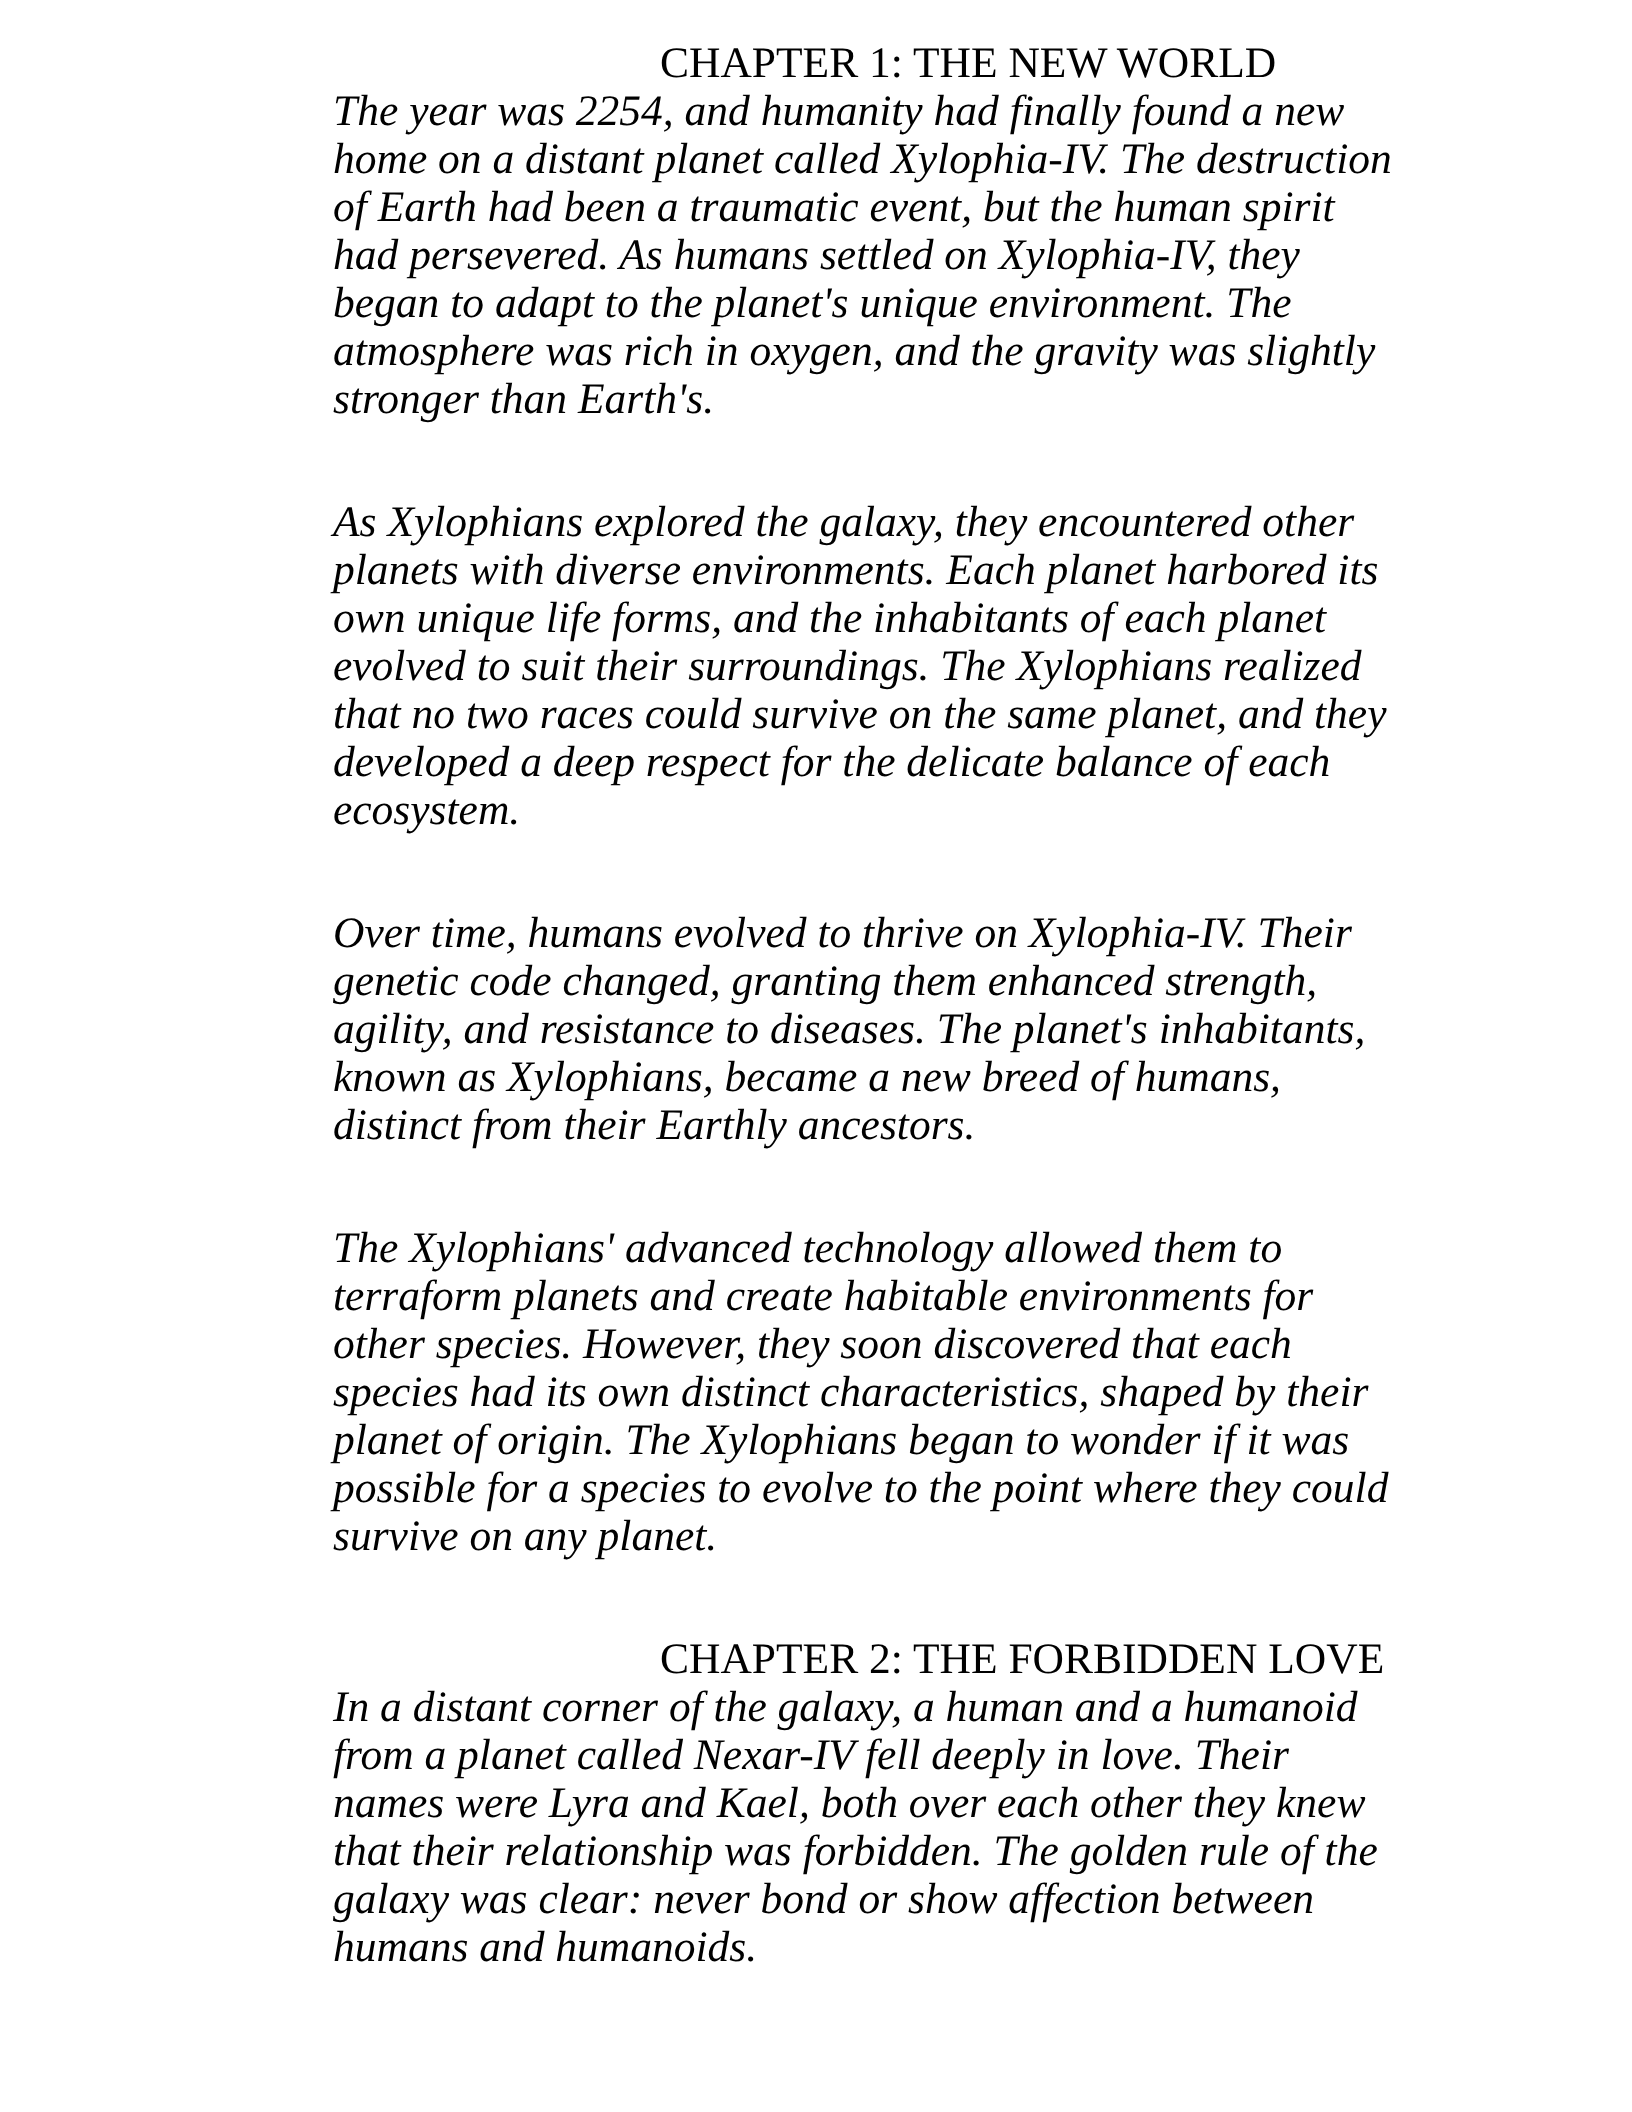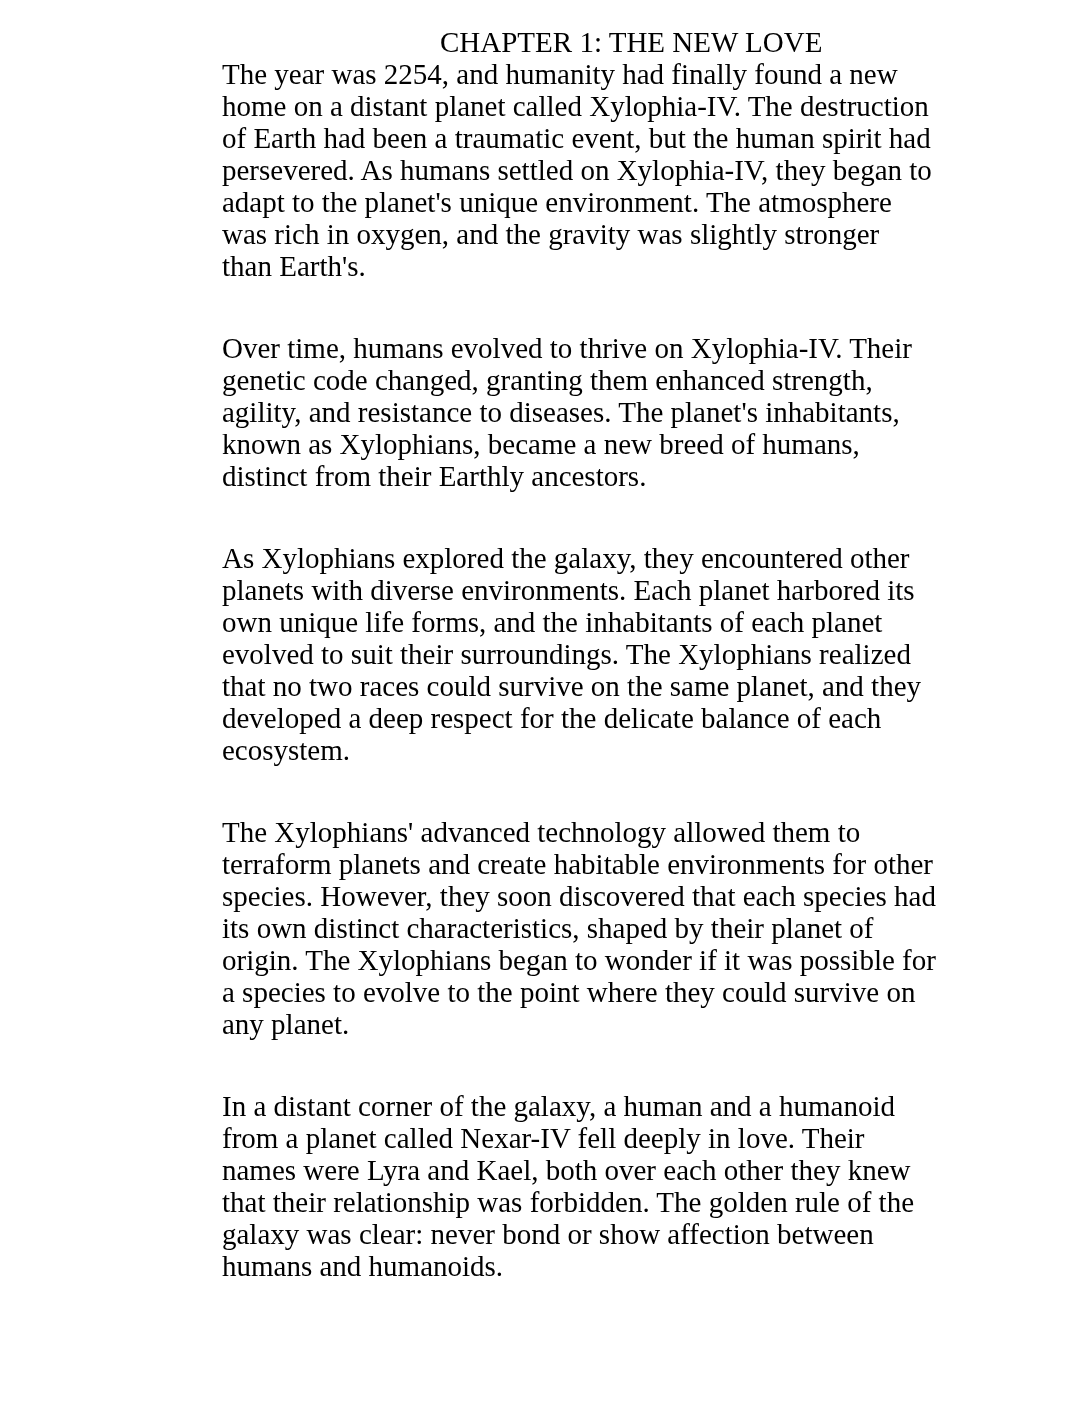--- a/index.html
+++ b/index.html
@@ -30,36 +30,38 @@
     font-weight: normal;
     margin: 0;
     padding-left: 218px;
     white-space: nowrap;
   }
   .chapter-heading.second {
     margin-top: 26px;
   }
   .doc p {
     margin: 0 0 50px 0;
+    font-style: italic;
   }
   .doc p:last-child {
     margin-bottom: 16px;
   }
 </style>
 </head>
 <body>
 
 <div class="doc">
 
-  <h1 class="chapter-heading">CHAPTER 1: THE NEW LOVE</h1>
+  <h1 class="chapter-heading">CHAPTER 1: THE NEW WORLD</h1>
 
   <p>The year was 2254, and humanity had finally found a new home on a distant planet called Xylophia-IV. The destruction of Earth had been a traumatic event, but the human spirit had persevered. As humans settled on Xylophia-IV, they began to adapt to the planet's unique environment. The atmosphere was rich in oxygen, and the gravity was slightly stronger than Earth's.</p>
 
+  <p>As Xylophians explored the galaxy, they encountered other planets with diverse environments. Each planet harbored its own unique life forms, and the inhabitants of each planet evolved to suit their surroundings. The Xylophians realized that no two races could survive on the same planet, and they developed a deep respect for the delicate balance of each ecosystem.</p>
+
   <p>Over time, humans evolved to thrive on Xylophia-IV. Their genetic code changed, granting them enhanced strength, agility, and resistance to diseases. The planet's inhabitants, known as Xylophians, became a new breed of humans, distinct from their Earthly ancestors.</p>
-
-  <p>As Xylophians explored the galaxy, they encountered other planets with diverse environments. Each planet harbored its own unique life forms, and the inhabitants of each planet evolved to suit their surroundings. The Xylophians realized that no two races could survive on the same planet, and they developed a deep respect for the delicate balance of each ecosystem.</p>
 
   <p>The Xylophians' advanced technology allowed them to terraform planets and create habitable environments for other species. However, they soon discovered that each species had its own distinct characteristics, shaped by their planet of origin. The Xylophians began to wonder if it was possible for a species to evolve to the point where they could survive on any planet.</p>
 
+  <h1 class="chapter-heading second">CHAPTER 2: THE FORBIDDEN LOVE</h1>
 
   <p>In a distant corner of the galaxy, a human and a humanoid from a planet called Nexar-IV fell deeply in love. Their names were Lyra and Kael,  both over each other they knew that their relationship was forbidden. The golden rule of the galaxy was clear: never bond or show affection between humans and humanoids.</p>
 
 </div>
 
 </body></html>

